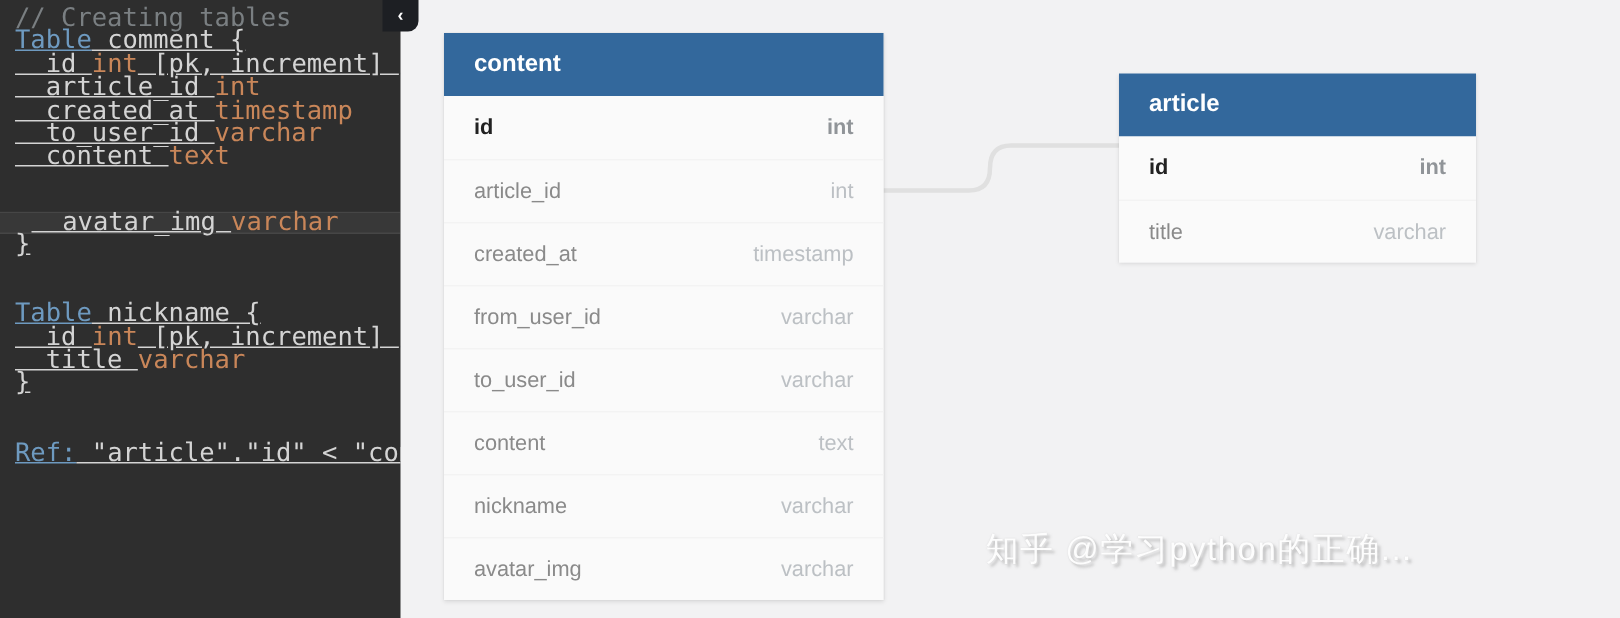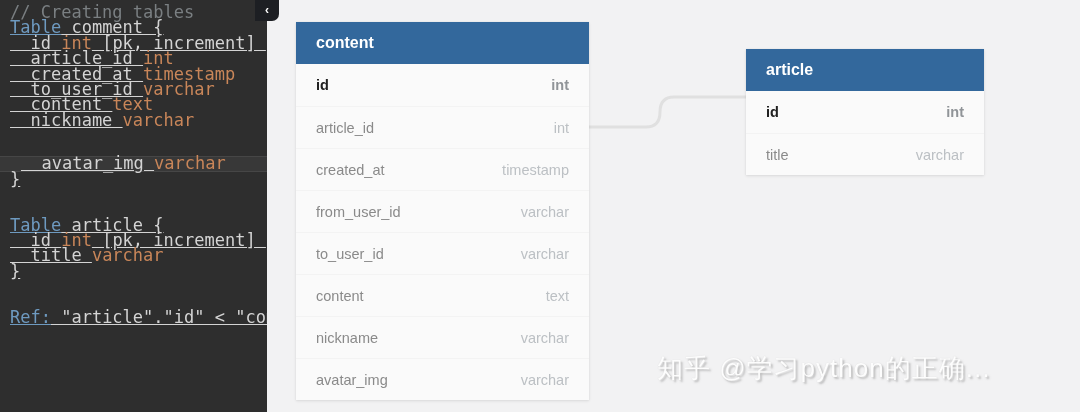--- a/index.html
+++ b/index.html
@@ -59,21 +59,21 @@
   .db-row .fname{color:#8a8a8a;}
   .db-row .ftype{color:#bcc0c4;}
   .db-row.pk .fname{color:#212121;font-weight:bold;}
   .db-row.pk .ftype{color:#909498;font-weight:bold;}
   #tbl-comment{left:296px;top:22px;width:293px;}
   #tbl-article{left:746px;top:33px;width:238px;margin-top:16px;}
 
   
   #watermark{
     position:absolute;left:657px;top:351px;width:420px;
-    font-size:26px;letter-spacing:1px;
+    font-size:22px;letter-spacing:1px;
     color:rgba(255,255,255,0.95);
     text-shadow:2px 2px 2px rgba(150,150,150,0.55), 0 0 1px rgba(180,180,180,0.45);
     white-space:nowrap;pointer-events:none;
   }
 </style>
 </head>
 <body>
 
 <div id="canvas">
 
@@ -131,26 +131,25 @@
 </div>
 
 <div id="editor">
     <div class="cl"><span class="tok-comment">// Creating tables</span></div>
     <div class="cl"><span class="tok-keyword">Table</span><span class="tok-plain"> comment {</span></div>
     <div class="cl"><span class="tok-plain">  id </span><span class="tok-type">int</span><span class="tok-plain"> [pk, increment] </span><span class="tok-comment">// auto-incre</span></div>
     <div class="cl"><span class="tok-plain">  article_id </span><span class="tok-type">int</span></div>
     <div class="cl"><span class="tok-plain">  created_at </span><span class="tok-type">timestamp</span></div>
     <div class="cl"><span class="tok-plain">  to_user_id </span><span class="tok-type">varchar</span></div>
     <div class="cl"><span class="tok-plain">  content </span><span class="tok-type">text</span></div>
-    <div class="cl"><span class="tok-plain">  nickname </span><span class="tok-type">varchar</span></div>
     <div class="cl hl"><span class="tok-plain">  avatar_img </span><span class="tok-type">varchar</span></div>
     <div class="cl"><span class="tok-plain">}</span></div>
     <div class="cl"></div>
     <div class="cl"></div>
-    <div class="cl"><span class="tok-keyword">Table</span><span class="tok-plain"> article {</span></div>
+    <div class="cl"><span class="tok-keyword">Table</span><span class="tok-plain"> nickname {</span></div>
     <div class="cl"><span class="tok-plain">  id </span><span class="tok-type">int</span><span class="tok-plain"> [pk, increment] </span><span class="tok-comment">// auto-incre</span></div>
     <div class="cl"><span class="tok-plain">  title </span><span class="tok-type">varchar</span></div>
     <div class="cl"><span class="tok-plain">}</span></div>
     <div class="cl"></div>
     <div class="cl"></div>
     <div class="cl"><span class="tok-keyword">Ref:</span><span class="tok-plain"> "article"."id" &lt; "comment"."arti</span></div>
   </div>
 
 <div id="collapse-tab">
   <span>‹</span>

